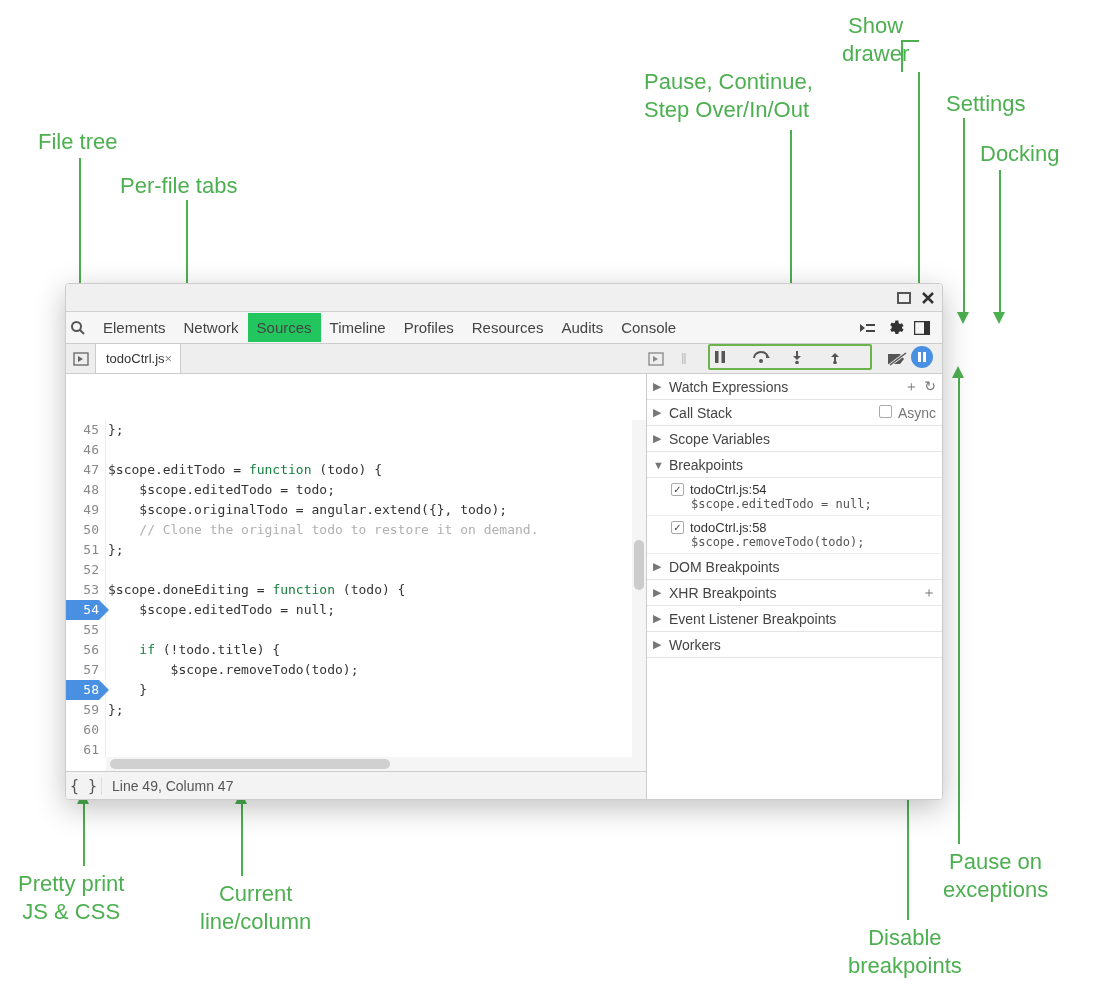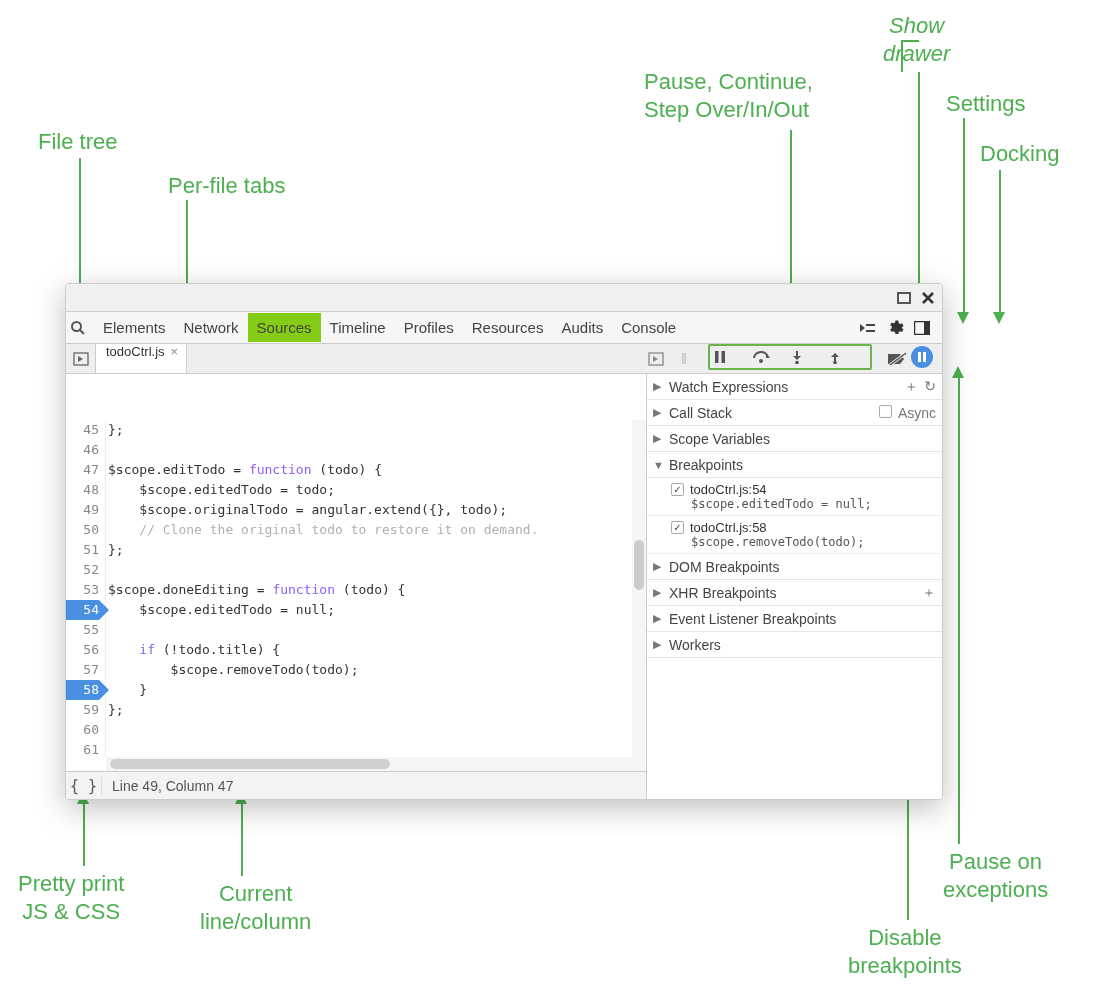--- a/index.html
+++ b/index.html
@@ -84,21 +84,21 @@
     text-align: center;
     cursor: pointer;
     font-size: 16px;
   }
   .main-tabs .tab {
     padding: 6px 9px;
     cursor: pointer;
     color: #444;
   }
   .main-tabs .tab.active {
-    background: #84cc16;
+    background: #22c55e;
   }
   .main-tabs .spacer { flex: 1; }
   .main-tabs .right-icon {
     width: 28px;
     text-align: center;
     cursor: pointer;
     font-size: 16px;
   }
 
   .subbar {
@@ -111,24 +111,24 @@
   .subbar .file-tree-btn {
     width: 30px;
     border-right: 1px solid #ccc;
     display: flex;
     align-items: center;
     justify-content: center;
     cursor: pointer;
   }
   .file-tab {
     display: flex;
+    align-items: center;
     background: #fff;
     border-right: 1px solid #ccc;
     padding: 0 8px 0 10px;
-    gap: 6px;
     font-size: 13px;
     color: #333;
   }
   .file-tab .close { color: #888; cursor: pointer; font-size: 13px; }
   .subbar .fill { flex: 1; }
   .subbar .right-group {
     display: flex;
     align-items: center;
     padding-right: 6px;
   }
@@ -223,21 +223,21 @@
     font-family: "Menlo","Consolas",monospace;
     font-size: 13px;
     overflow: hidden;
     padding-left: 2px;
   }
   .code .cl {
     height: 20px;
     line-height: 20px;
     white-space: pre;
   }
-  .kw { color: #8b5cf6; }
+  .kw { color: #15803d; }
   .cm { color: #b0b0b0; }
   .scrollbar-v {
     width: 14px;
     background: #f5f5f5;
     position: relative;
   }
   .scrollbar-v .thumb {
     position: absolute;
     left: 2px; right: 2px;
     top: 120px; height: 50px;
@@ -334,24 +334,24 @@
   }
   .statusbar .pos {
     padding-left: 10px;
   }
   svg { display: block; }
 </style>
 </head>
 <body>
 
 <div class="annotation" style="left:38px;top:128px;">File tree</div>
-<div class="annotation" style="left:120px;top:172px;margin-left:48px;">Per-file tabs</div>
+<div class="annotation" style="left:120px;top:172px;">Per-file tabs</div>
 <div class="annotation" style="left:644px;top:68px;text-align:left;">Pause, Continue,
 Step Over/In/Out</div>
-<div class="annotation" style="left:883px;top:12px;font-style:italic;">Show
+<div class="annotation" style="left:842px;top:12px;">Show
 drawer</div>
 <div class="annotation" style="left:946px;top:90px;">Settings</div>
 <div class="annotation" style="left:980px;top:140px;">Docking</div>
 <div class="annotation" style="left:18px;top:870px;">Pretty print
 JS &amp; CSS</div>
 <div class="annotation" style="left:200px;top:880px;">Current
 line/column</div>
 <div class="annotation" style="left:848px;top:924px;">Disable
 breakpoints</div>
 <div class="annotation" style="left:943px;top:848px;">Pause on

